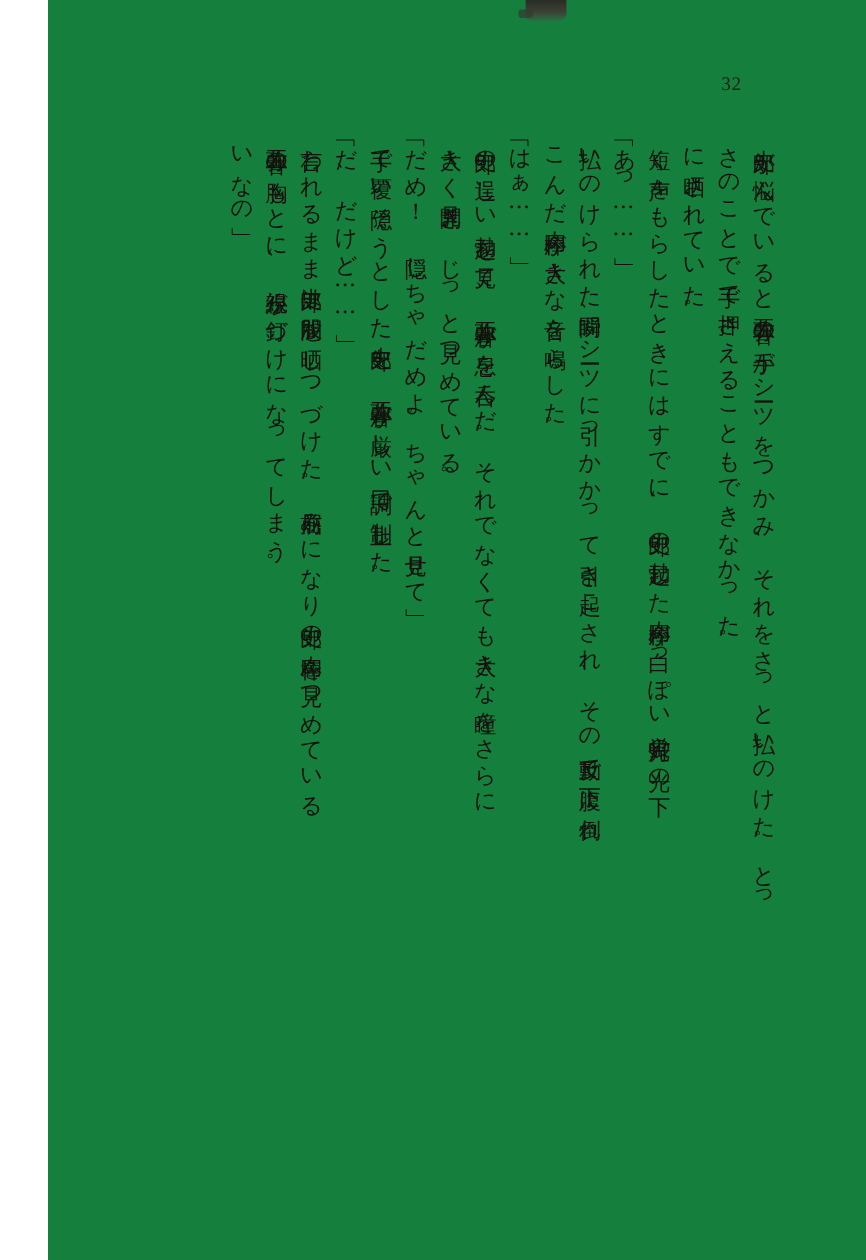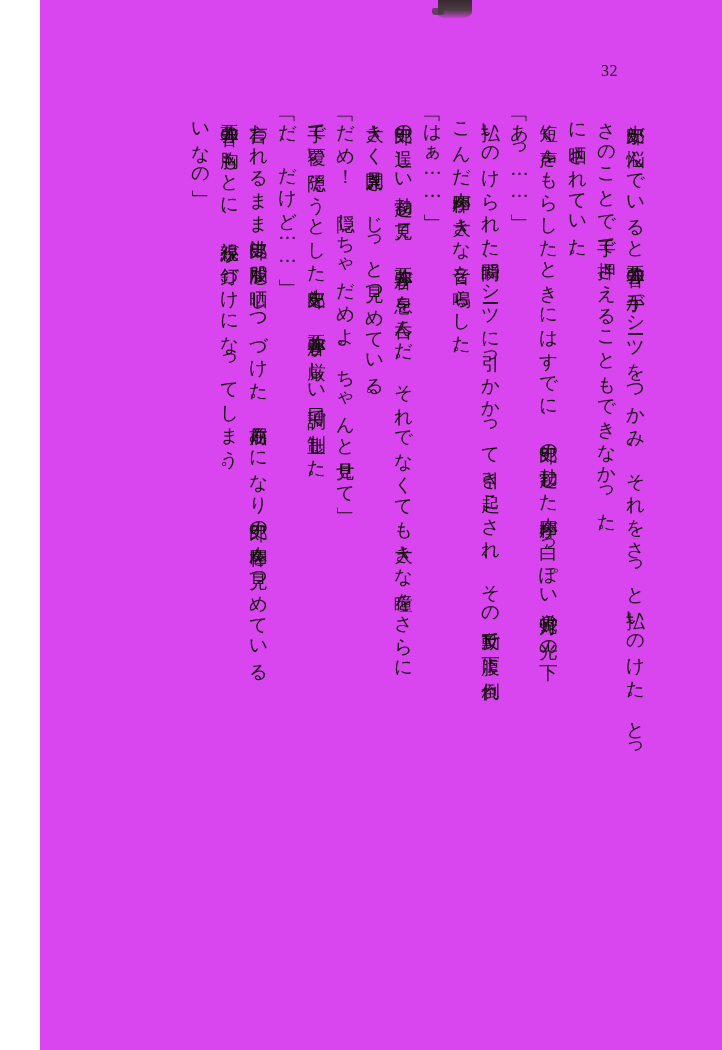--- a/index.html
+++ b/index.html
@@ -12,21 +12,21 @@
     height: 1050px;
     position: relative;
     overflow: hidden;
     font-family: "Liberation Serif", "DejaVu Serif", serif;
     color: #16130f;
   }
 
   .page {
     position: absolute;
     inset: 0;
-    background: #d946ef;
+    background: #15803d;
     margin-left: 40px;
   }
 
   
   .scan-mark {
     position: absolute;
     top: 0px;
     left: 398px;
     width: 34px;
     height: 18px;

